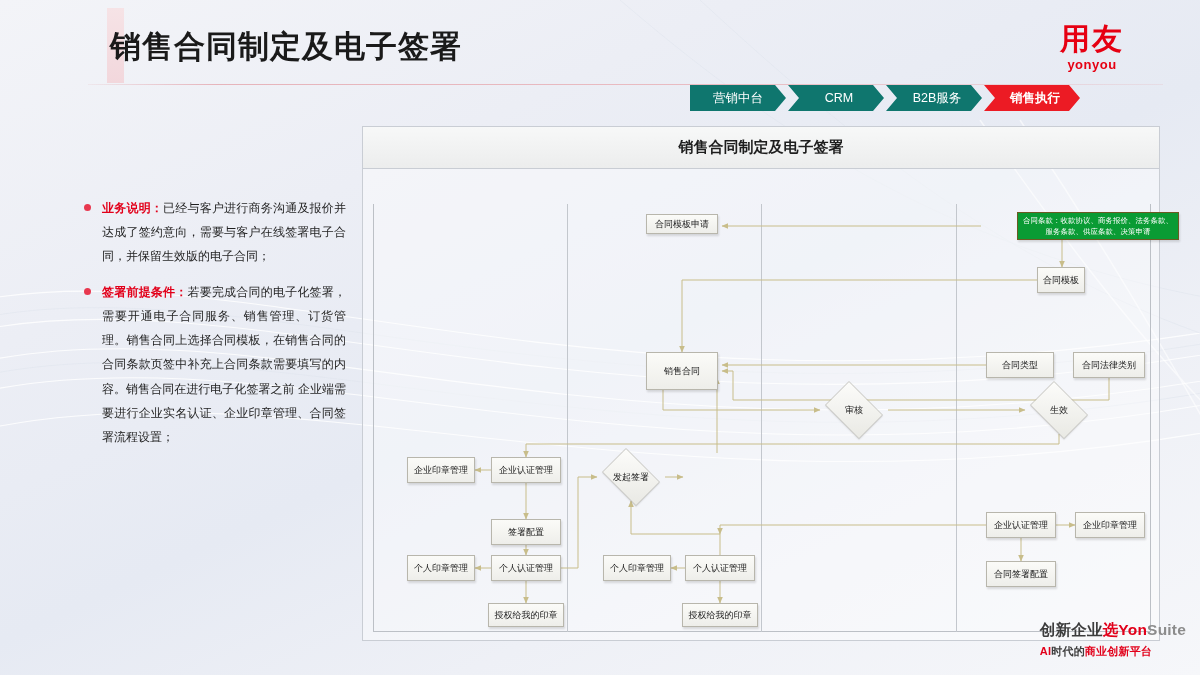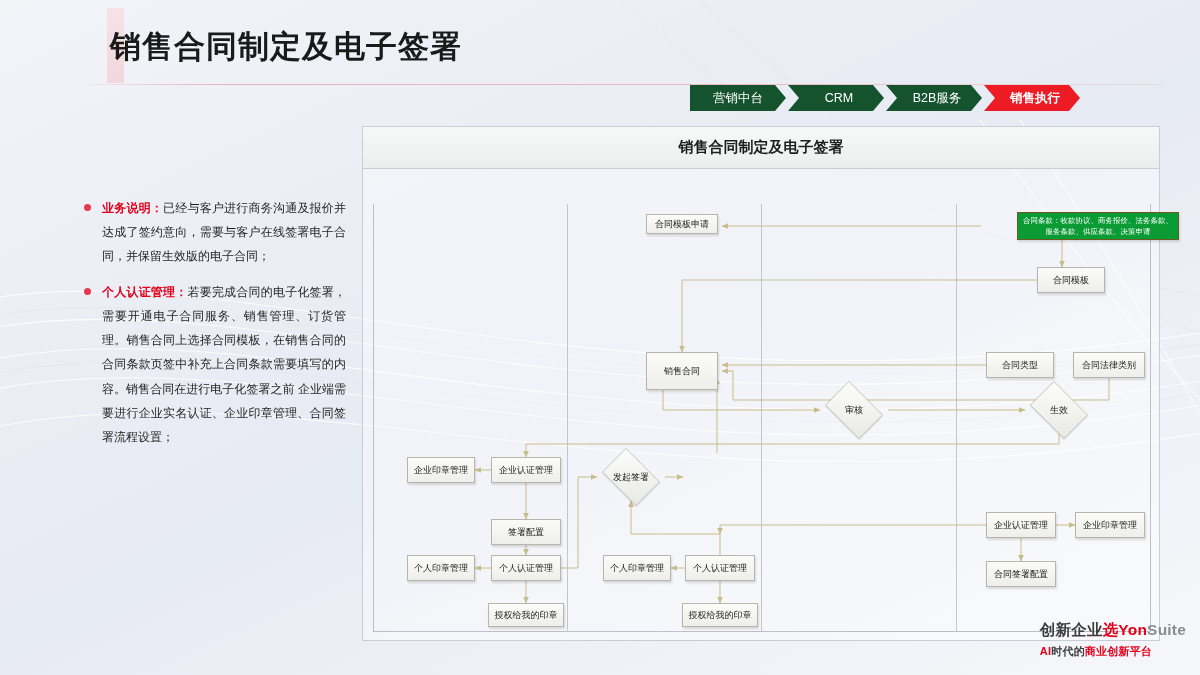--- a/index.html
+++ b/index.html
@@ -32,21 +32,21 @@
     background: linear-gradient(90deg, rgba(225,170,175,.15) 0%, #e6b4bb 12%, #e9bcc2 62%, rgba(230,180,186,.25) 100%);
   }
   .logo { position: absolute; right: 38px; top: 24px; text-align: center; width: 140px; }
   .logo-cn { font-size: 30px; font-weight: bold; color: #e60012; letter-spacing: 2px; line-height: 1; }
   .logo-en { font-size: 13px; font-weight: bold; color: #e60012; letter-spacing: .5px; margin-top: 3px; }
 
   
   .crumbs { position: absolute; left: 690px; top: 85px; height: 26px; display: flex; }
   .crumb {
     position: relative; height: 26px; display: flex; align-items: center; justify-content: center;
-    font-size: 12.5px; color: #ffffff; background: #14532d;
+    font-size: 12.5px; color: #ffffff; background: #0f766e;
     padding: 0 14px 0 20px; margin-right: 2px; min-width: 96px;
     clip-path: polygon(0 0, calc(100% - 11px) 0, 100% 50%, calc(100% - 11px) 100%, 0 100%, 11px 50%);
   }
   .crumb:first-child { padding-left: 14px; clip-path: polygon(0 0, calc(100% - 11px) 0, 100% 50%, calc(100% - 11px) 100%, 0 100%); }
   .crumb.active { background: #ec1b24; font-weight: bold; }
 
   
   .left-panel { position: absolute; left: 84px; top: 196px; width: 262px; }
   .bullet-item { position: relative; padding-left: 18px; margin-bottom: 11px; }
   .dot {
@@ -141,37 +141,41 @@
       <path d="M1020,120 C1090,225 1160,340 1220,450"></path>
     </g>
   </svg>
 </div>
 
 <div class="header">
   <div class="accent-bar"></div>
   <div class="page-title">销售合同制定及电子签署</div>
   <div class="title-rule"></div>
 
+  <div class="logo">
+    <div class="logo-cn">用友</div>
+    <div class="logo-en">yonyou</div>
+  </div>
 
   <div class="crumbs" id="crumbs">
       <div class="crumb">营销中台</div>
       <div class="crumb">CRM</div>
       <div class="crumb">B2B服务</div>
       <div class="crumb active">销售执行</div>
     </div>
 </div>
 
 <div class="left-panel" id="left-panel">
     <div class="bullet-item">
       <span class="dot"></span>
       <div class="bullet-text"><span class="lead">业务说明：</span><span>已经与客户进行商务沟通及报价并达成了签约意向，需要与客户在线签署电子合同，并保留生效版的电子合同；</span></div>
     </div>
     <div class="bullet-item">
       <span class="dot"></span>
-      <div class="bullet-text"><span class="lead">个人认证管理：</span><span>若要完成合同的电子化签署，需要开通电子合同服务、销售管理、订货管理。销售合同上选择合同模板，在销售合同的合同条款页签中补充上合同条款需要填写的内容。销售合同在进行电子化签署之前 企业端需要进行企业实名认证、企业印章管理、合同签署流程设置；</span></div>
+      <div class="bullet-text"><span class="lead">签署前提条件：</span><span>若要完成合同的电子化签署，需要开通电子合同服务、销售管理、订货管理。销售合同上选择合同模板，在销售合同的合同条款页签中补充上合同条款需要填写的内容。销售合同在进行电子化签署之前 企业端需要进行企业实名认证、企业印章管理、合同签署流程设置；</span></div>
     </div>
   </div>
 
 <div class="diagram">
   <div class="diagram-title">销售合同制定及电子签署</div>
 
 
   <div class="canvas" id="canvas">
     <div class="canvas-border"></div>
     <div class="lane-divider" style="left:194px"></div>
@@ -226,21 +230,21 @@
 
         <path d="M683,321 L702,321"></path>
 
         <path d="M648,334 L648,357"></path>
 
         <path d="M613,321 L347,321 L347,330"></path>
       </g>
     </svg>
   <div class="node" style="left: 273px; top: 10px; width: 72px; height: 20px; text-align: right;">合同模板申请</div>
       <div class="node green" style="left: 608px; top: 8px; width: 162px; height: 28px;">合同条款：收款协议、商务报价、法务条款、服务条款、供应条款、决策申请</div>
-      <div class="node" style="left: 664px; top: 63px; width: 68px; height: 26px;">合同模板</div>
+      <div class="node" style="left: 664px; top: 63px; width: 48px; height: 26px;">合同模板</div>
       <div class="node" style="left: 273px; top: 148px; width: 72px; height: 38px;">销售合同</div>
       <div class="node" style="left: 613px; top: 148px; width: 68px; height: 26px;">合同类型</div>
       <div class="node" style="left: 700px; top: 148px; width: 72px; height: 26px;">合同法律类别</div>
       <div class="node diamond" style="left: 447px; top: 182px; width: 68px; height: 48px;">
         <div class="dia-shape"></div>
         <span class="dia-label">审核</span>
       </div>
       <div class="node diamond" style="left: 652px; top: 182px; width: 68px; height: 48px;">
         <div class="dia-shape"></div>
         <span class="dia-label">生效</span>

